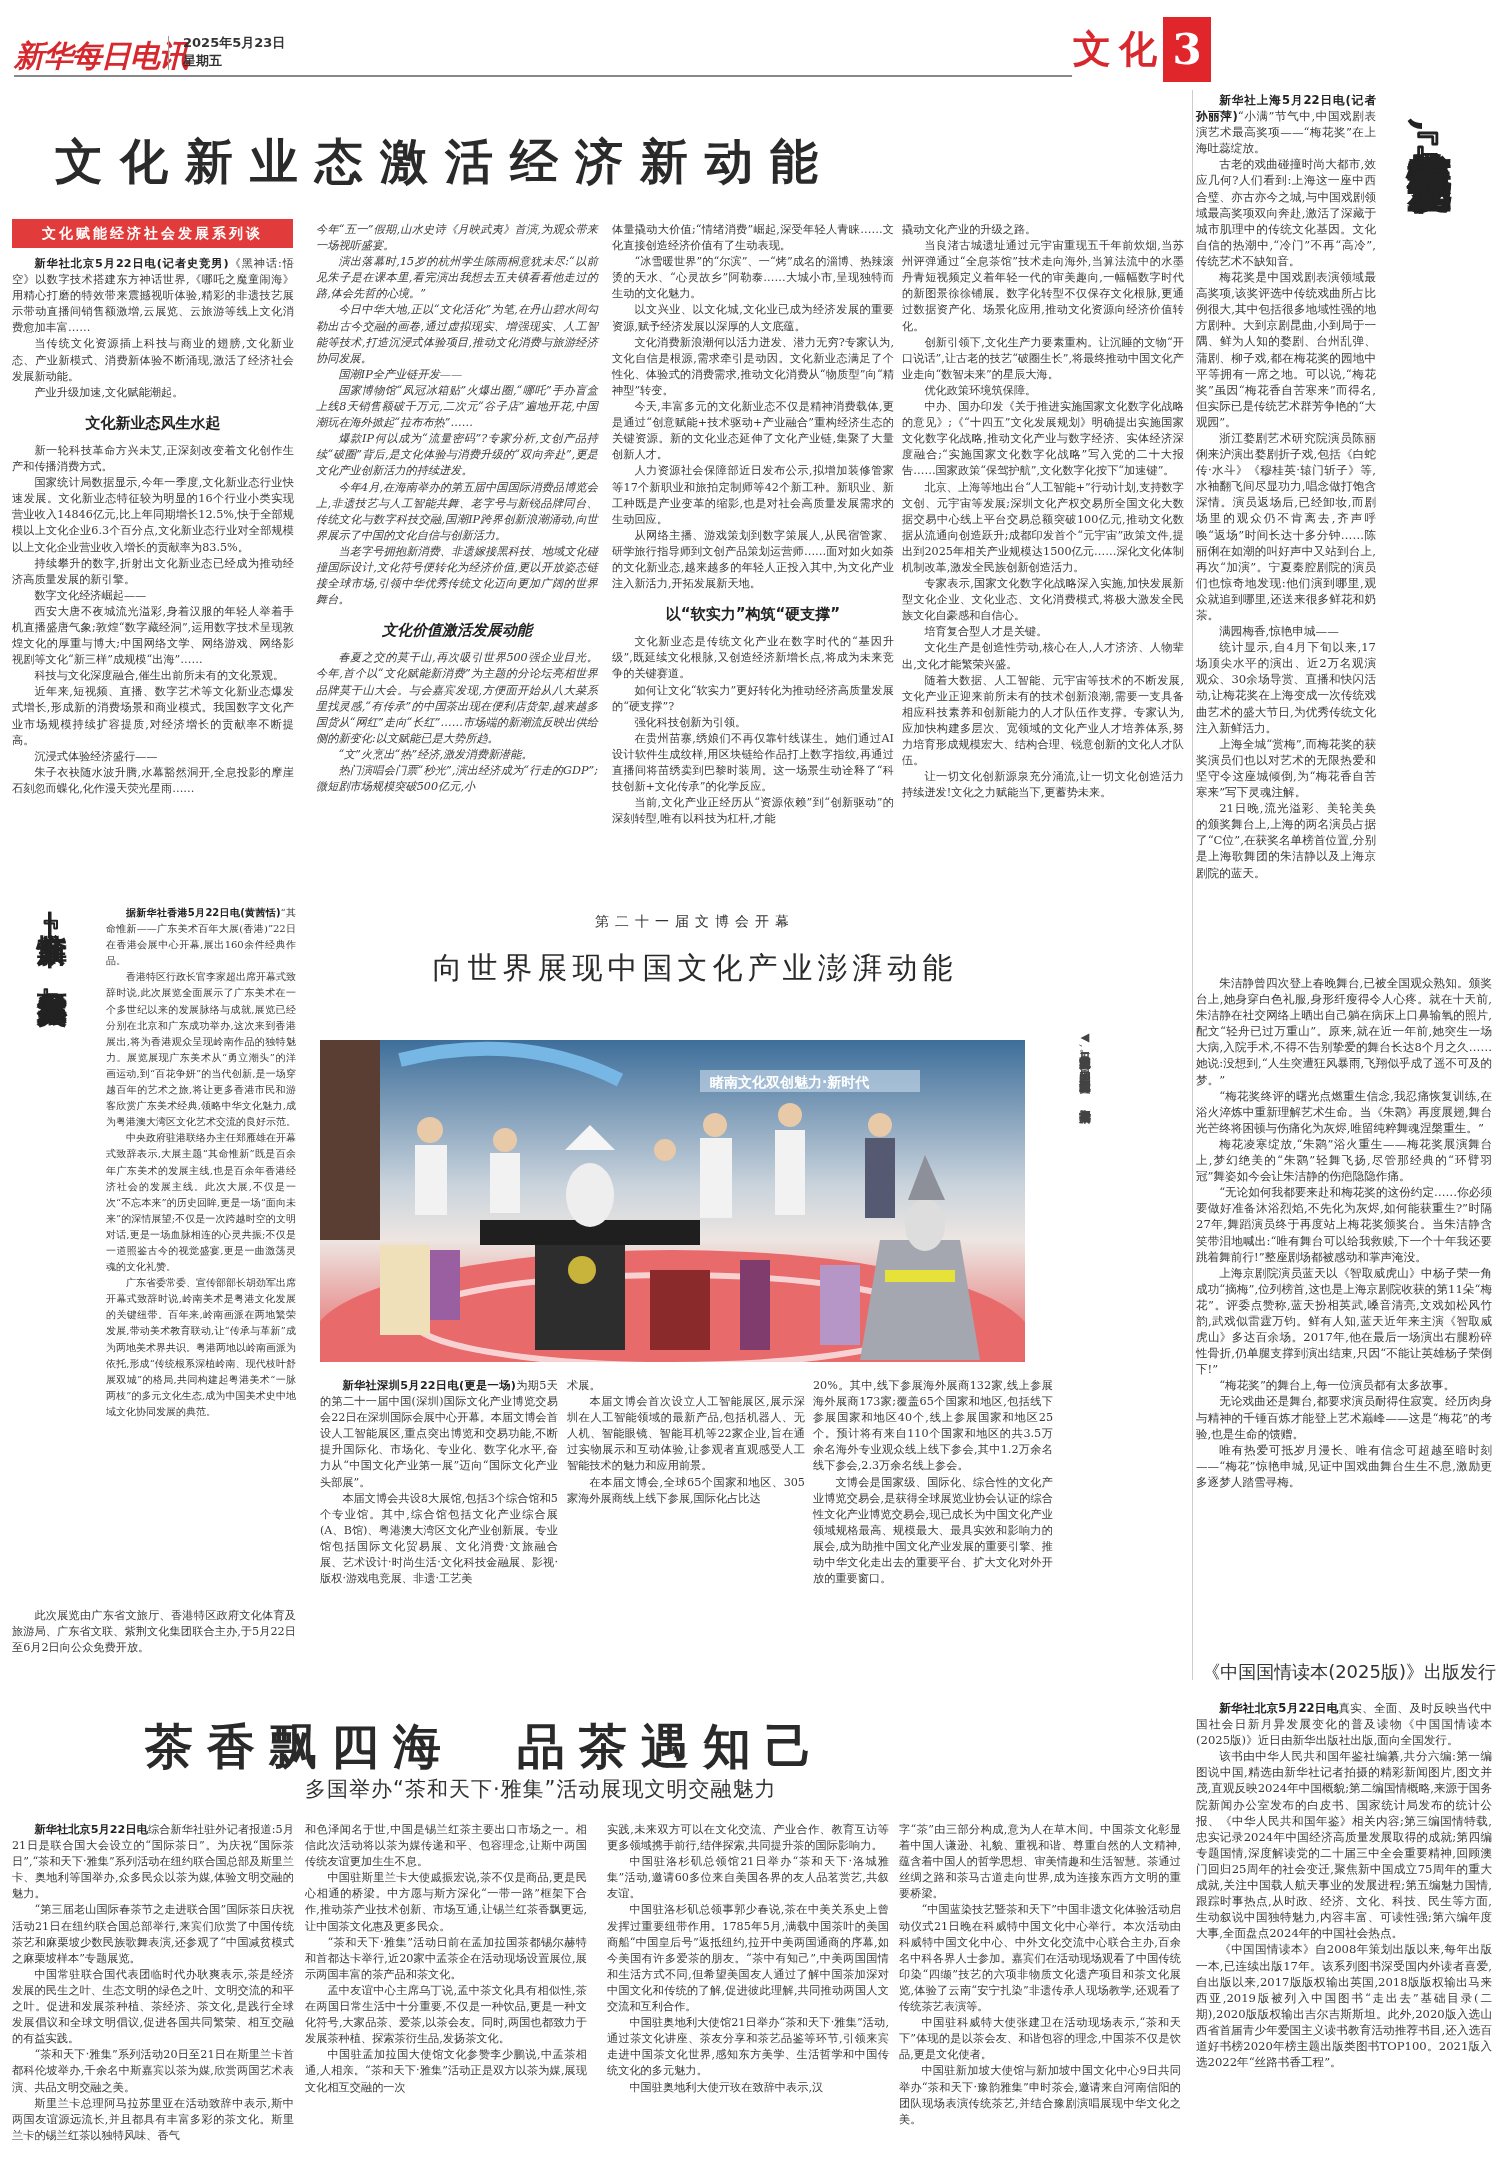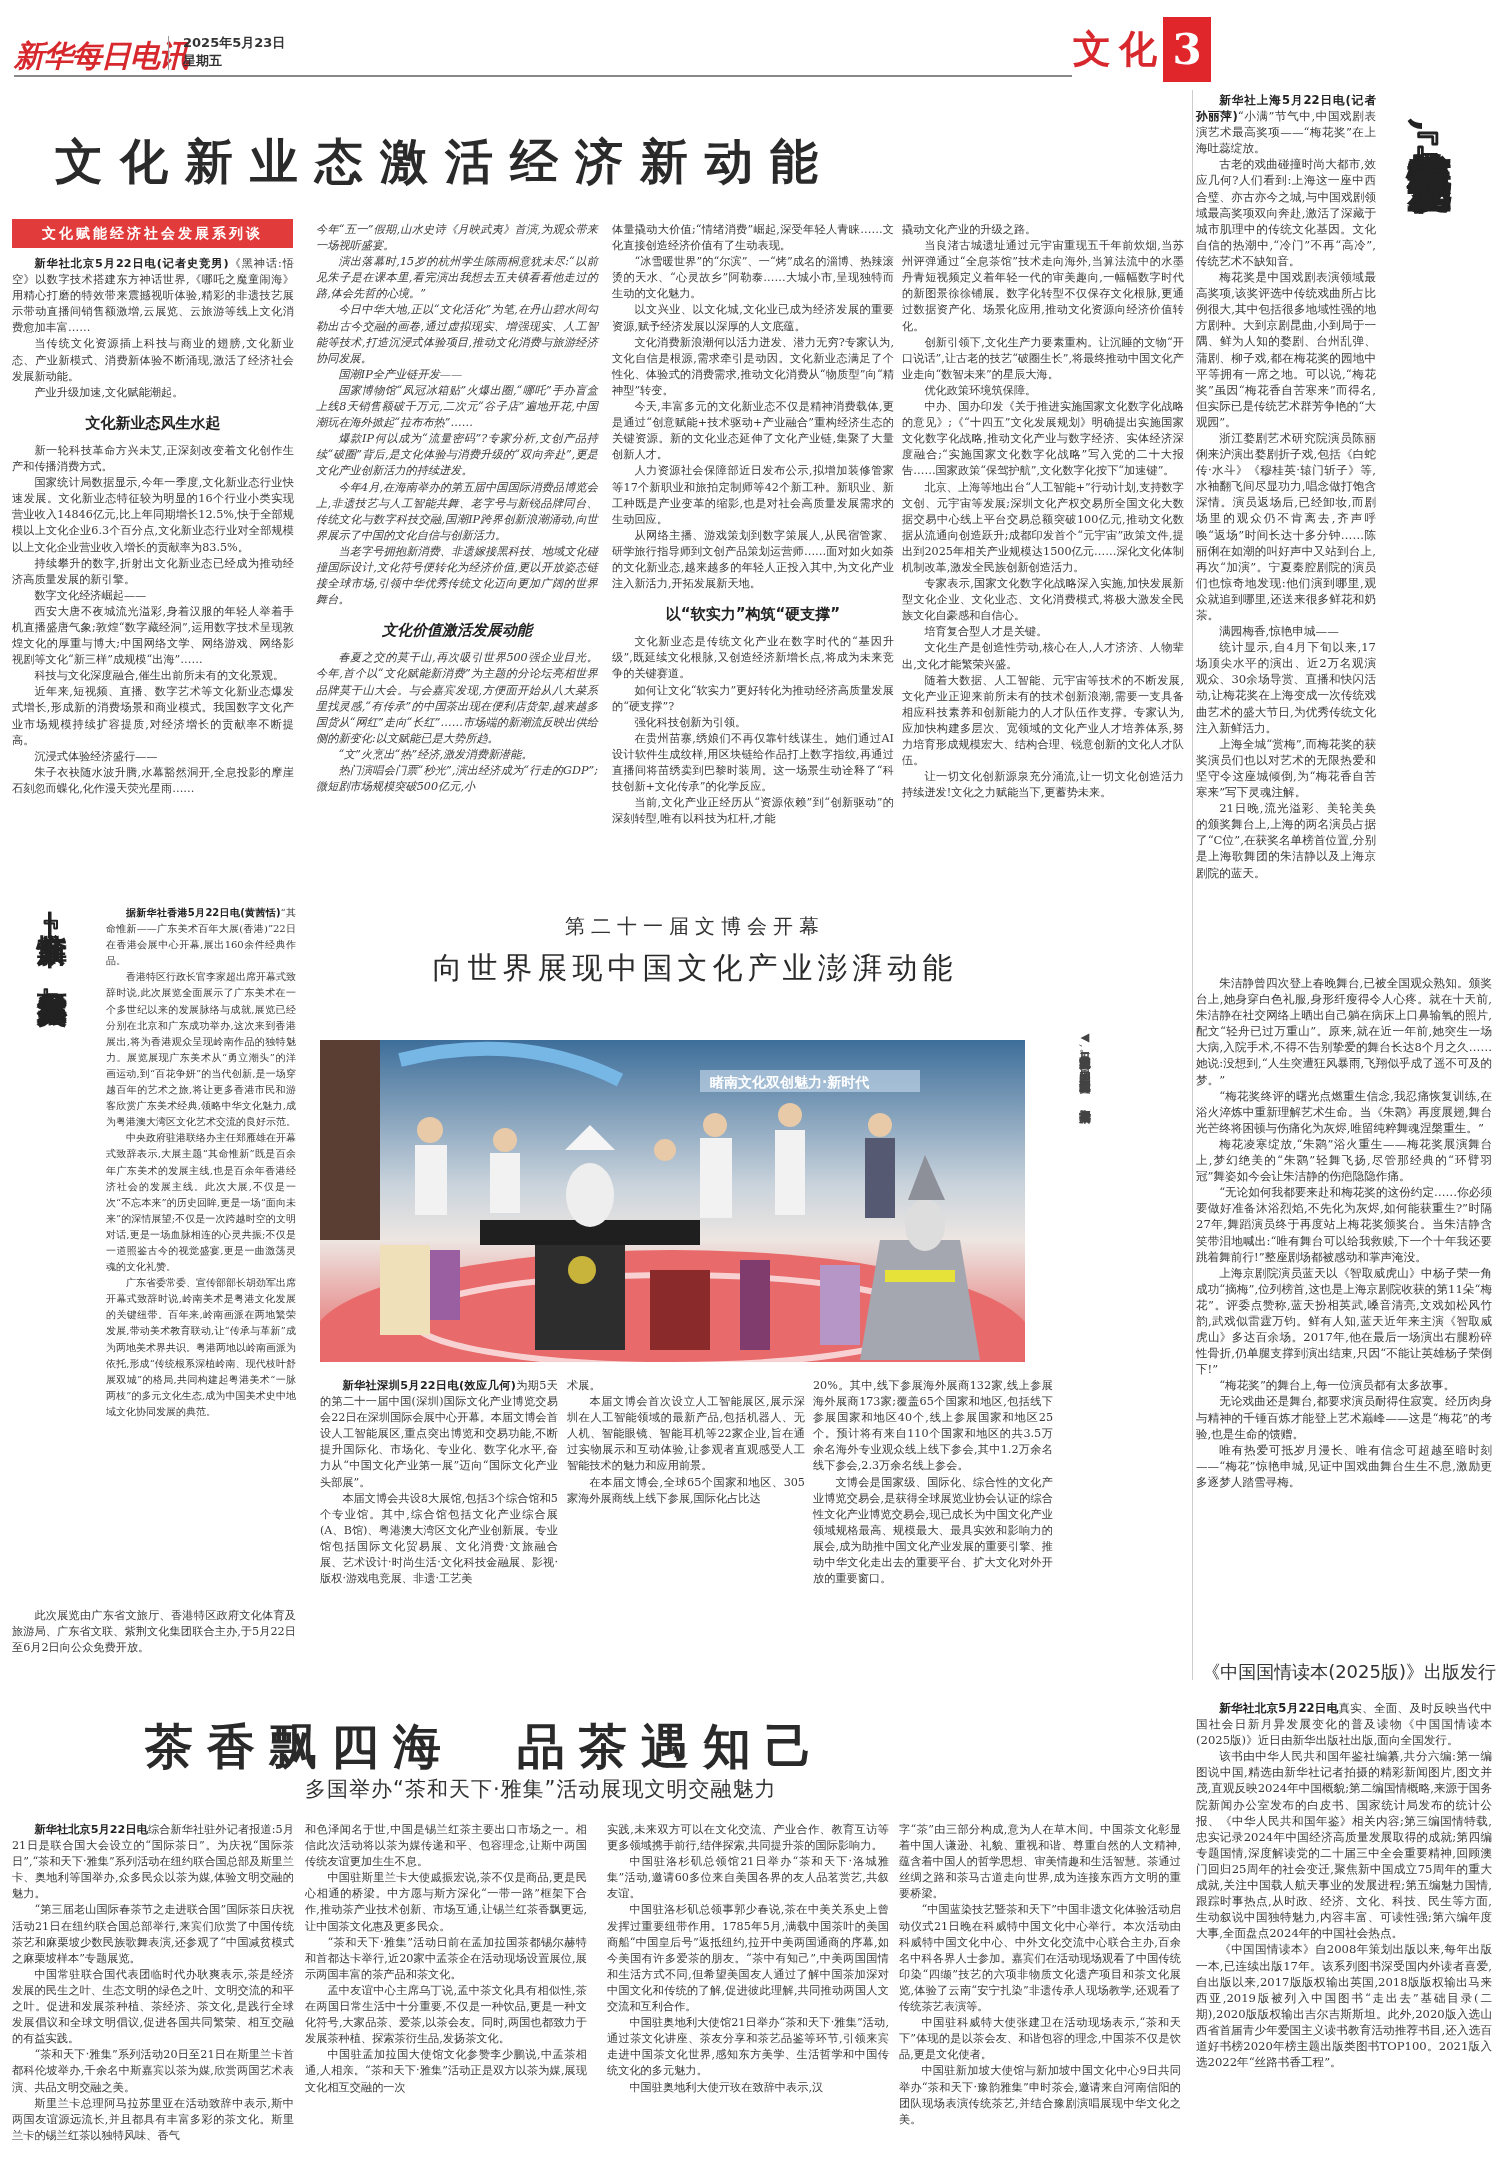--- a/index.html
+++ b/index.html
@@ -15,21 +15,21 @@
 .mast-date{left:183px;top:34px;font-family:"DejaVu Sans",sans-serif;font-size:13px;font-weight:bold;color:#333;line-height:18px}
 .rule{left:14px;top:75px;width:1058px;height:2px;background:#888}
 .sec-name{left:1073px;top:24px;font-size:38px;font-weight:bold;color:#d7282e;letter-spacing:8px}
 .sec-num{left:1163px;top:17px;width:48px;height:65px;background:#e0252b;color:#fff;font-size:42px;font-weight:bold;text-align:center;line-height:65px;font-family:"DejaVu Serif",serif}
 .headline1{left:55px;top:130px;font-size:48px;font-weight:bold;color:#2a2a2a;letter-spacing:17px;white-space:nowrap;font-family:"DejaVu Serif",serif}
 .series-tag{left:12px;top:219px;width:281px;height:29px;background:#e23b3b;color:#fff;font-family:"DejaVu Sans",sans-serif;font-weight:bold;font-size:14px;line-height:29px;text-align:center;letter-spacing:3px}
 .col{position:absolute}
 .vhead{writing-mode:vertical-rl;font-weight:bold;color:#222;font-family:"DejaVu Serif",serif}
 .photo{left:320px;top:1040px;width:705px;height:322px;overflow:hidden;background:#86efac}
 .caption-v{left:1040px;top:1030px;width:52px;height:320px;writing-mode:vertical-rl;font-size:11.5px;line-height:14px;color:#444;font-family:"DejaVu Serif",serif}
-.kicker{left:320px;top:913px;width:750px;text-align:center;font-size:20px;letter-spacing:6px;color:#333;font-family:"DejaVu Sans",sans-serif}
+.kicker{left:320px;top:913px;width:750px;text-align:center;font-size:14px;letter-spacing:6px;color:#333;font-family:"DejaVu Sans",sans-serif}
 .headline2{left:320px;top:948px;width:750px;text-align:center;font-size:30px;letter-spacing:5px;color:#2a2a2a;font-family:"DejaVu Sans",sans-serif}
 .headline3{left:145px;top:1715px;font-size:48px;font-weight:bold;color:#2a2a2a;white-space:nowrap;letter-spacing:14px;font-family:"DejaVu Serif",serif}
 .subhead3{left:305px;top:1775px;font-size:21px;color:#333;font-family:"DejaVu Sans",sans-serif;letter-spacing:1px}
 .book-title{left:1196px;top:1660px;width:300px;text-align:right;font-size:18px;color:#333;font-family:"DejaVu Sans",sans-serif}
 .vline{position:absolute;width:1px;background:#ccc}
 </style>
 </head>
 <body>
 
 <div class="abs mast-logo">新华每日电讯</div>
@@ -197,21 +197,21 @@
       <rect x="500" y="225" width="40" height="80" fill="#b596c7"></rect>
     </g>
   </svg>
 </div>
 <div class="abs caption-v">
   <span>◀五月二十二日,观众在文博会汕头展台观看机器人表演英歌舞。当日,为期五天的第二十一届中国(深圳)国际文化产业博览交易会在深圳国际会展中心开幕。</span>
   <span style="font-weight:bold;font-family:'DejaVu Sans',sans-serif;display:inline-block;margin-top:14px">新华社记者梁旭摄</span>
 </div>
 
 <div class="col txt" style="left:320px;top:1378px;width:238px;">
-  <p><span class="lead">新华社深圳5月22日电(效应几何)</span><span>为期5天的第二十一届中国(深圳)国际文化产业博览交易会22日在深圳国际会展中心开幕。本届文博会首设人工智能展区,重点突出博览和交易功能,不断提升国际化、市场化、专业化、数字化水平,奋力从“中国文化产业第一展”迈向“国际文化产业头部展”。</span></p>
+  <p><span class="lead">新华社深圳5月22日电(更是一场)</span><span>为期5天的第二十一届中国(深圳)国际文化产业博览交易会22日在深圳国际会展中心开幕。本届文博会首设人工智能展区,重点突出博览和交易功能,不断提升国际化、市场化、专业化、数字化水平,奋力从“中国文化产业第一展”迈向“国际文化产业头部展”。</span></p>
   <p>本届文博会共设8大展馆,包括3个综合馆和5个专业馆。其中,综合馆包括文化产业综合展(A、B馆)、粤港澳大湾区文化产业创新展。专业馆包括国际文化贸易展、文化消费·文旅融合展、艺术设计·时尚生活·文化科技金融展、影视·版权·游戏电竞展、非遗·工艺美</p>
 </div>
 <div class="col txt" style="left:567px;top:1378px;width:238px;">
   <p style="text-indent:0">术展。</p>
   <p>本届文博会首次设立人工智能展区,展示深圳在人工智能领域的最新产品,包括机器人、无人机、智能眼镜、智能耳机等22家企业,旨在通过实物展示和互动体验,让参观者直观感受人工智能技术的魅力和应用前景。</p>
   <p>在本届文博会,全球65个国家和地区、305家海外展商线上线下参展,国际化占比达</p>
 </div>
 <div class="col txt" style="left:813px;top:1378px;width:240px;">
   <p style="text-indent:0">20%。其中,线下参展海外展商132家,线上参展海外展商173家;覆盖65个国家和地区,包括线下参展国家和地区40个,线上参展国家和地区25个。预计将有来自110个国家和地区的共3.5万余名海外专业观众线上线下参会,其中1.2万余名线下参会,2.3万余名线上参会。</p>
   <p>文博会是国家级、国际化、综合性的文化产业博览交易会,是获得全球展览业协会认证的综合性文化产业博览交易会,现已成长为中国文化产业领域规格最高、规模最大、最具实效和影响力的展会,成为助推中国文化产业发展的重要引擎、推动中华文化走出去的重要平台、扩大文化对外开放的重要窗口。</p>

